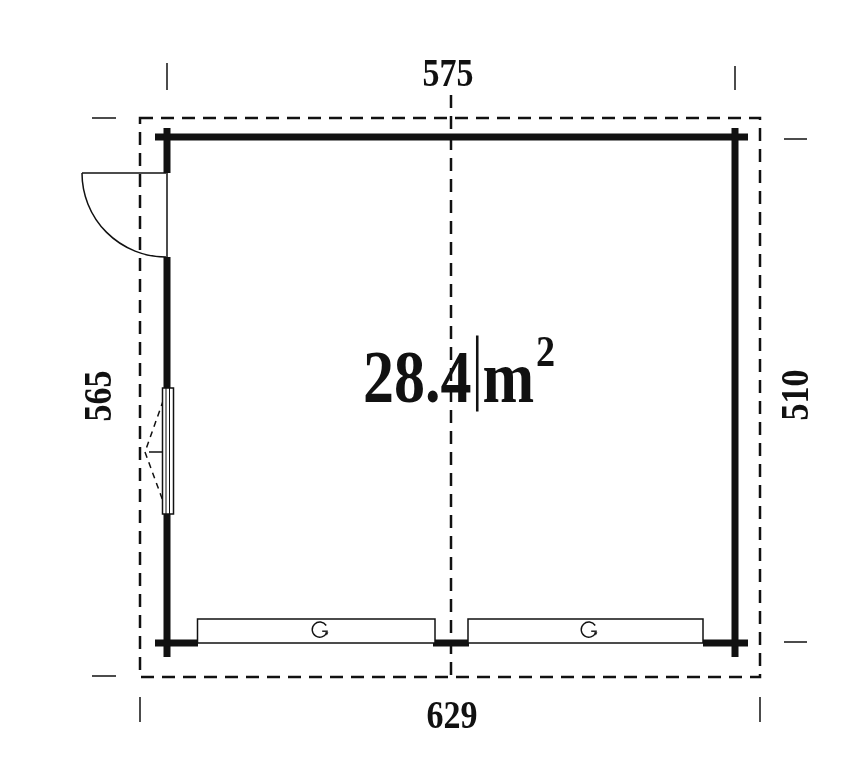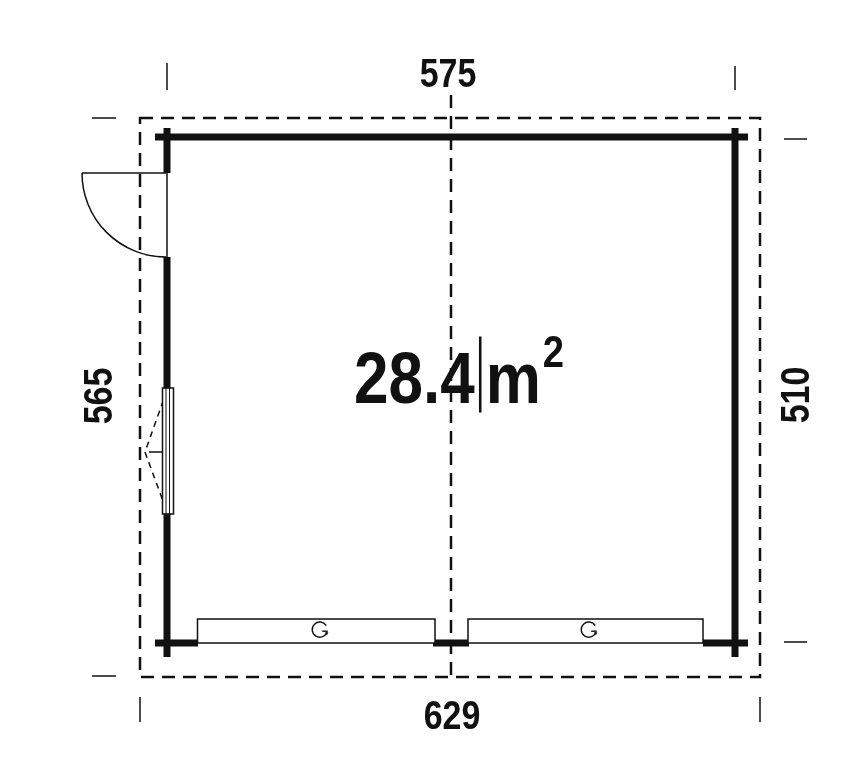--- a/index.html
+++ b/index.html
@@ -1,20 +1,20 @@
 <!DOCTYPE html>
 <html><head>
 <meta charset="utf-8">
 <style>
   html,body{margin:0;padding:0;background:#ffffff;}
   #stage{
     position:relative;
     width:842px;height:777px;
     background:#ffffff;
-    font-family:Liberation Sans, sans-serif;
+    font-family:Liberation Serif, serif;
     overflow:hidden;
   }
   #plan-svg{position:absolute;left:0;top:0;}
   .dim-label{
     position:absolute;
     transform:translate(-50%,-50%) scaleX(0.85);
     font-size:40px;font-weight:700;color:#111;
     white-space:nowrap;line-height:1;
     letter-spacing:0px;
   }

